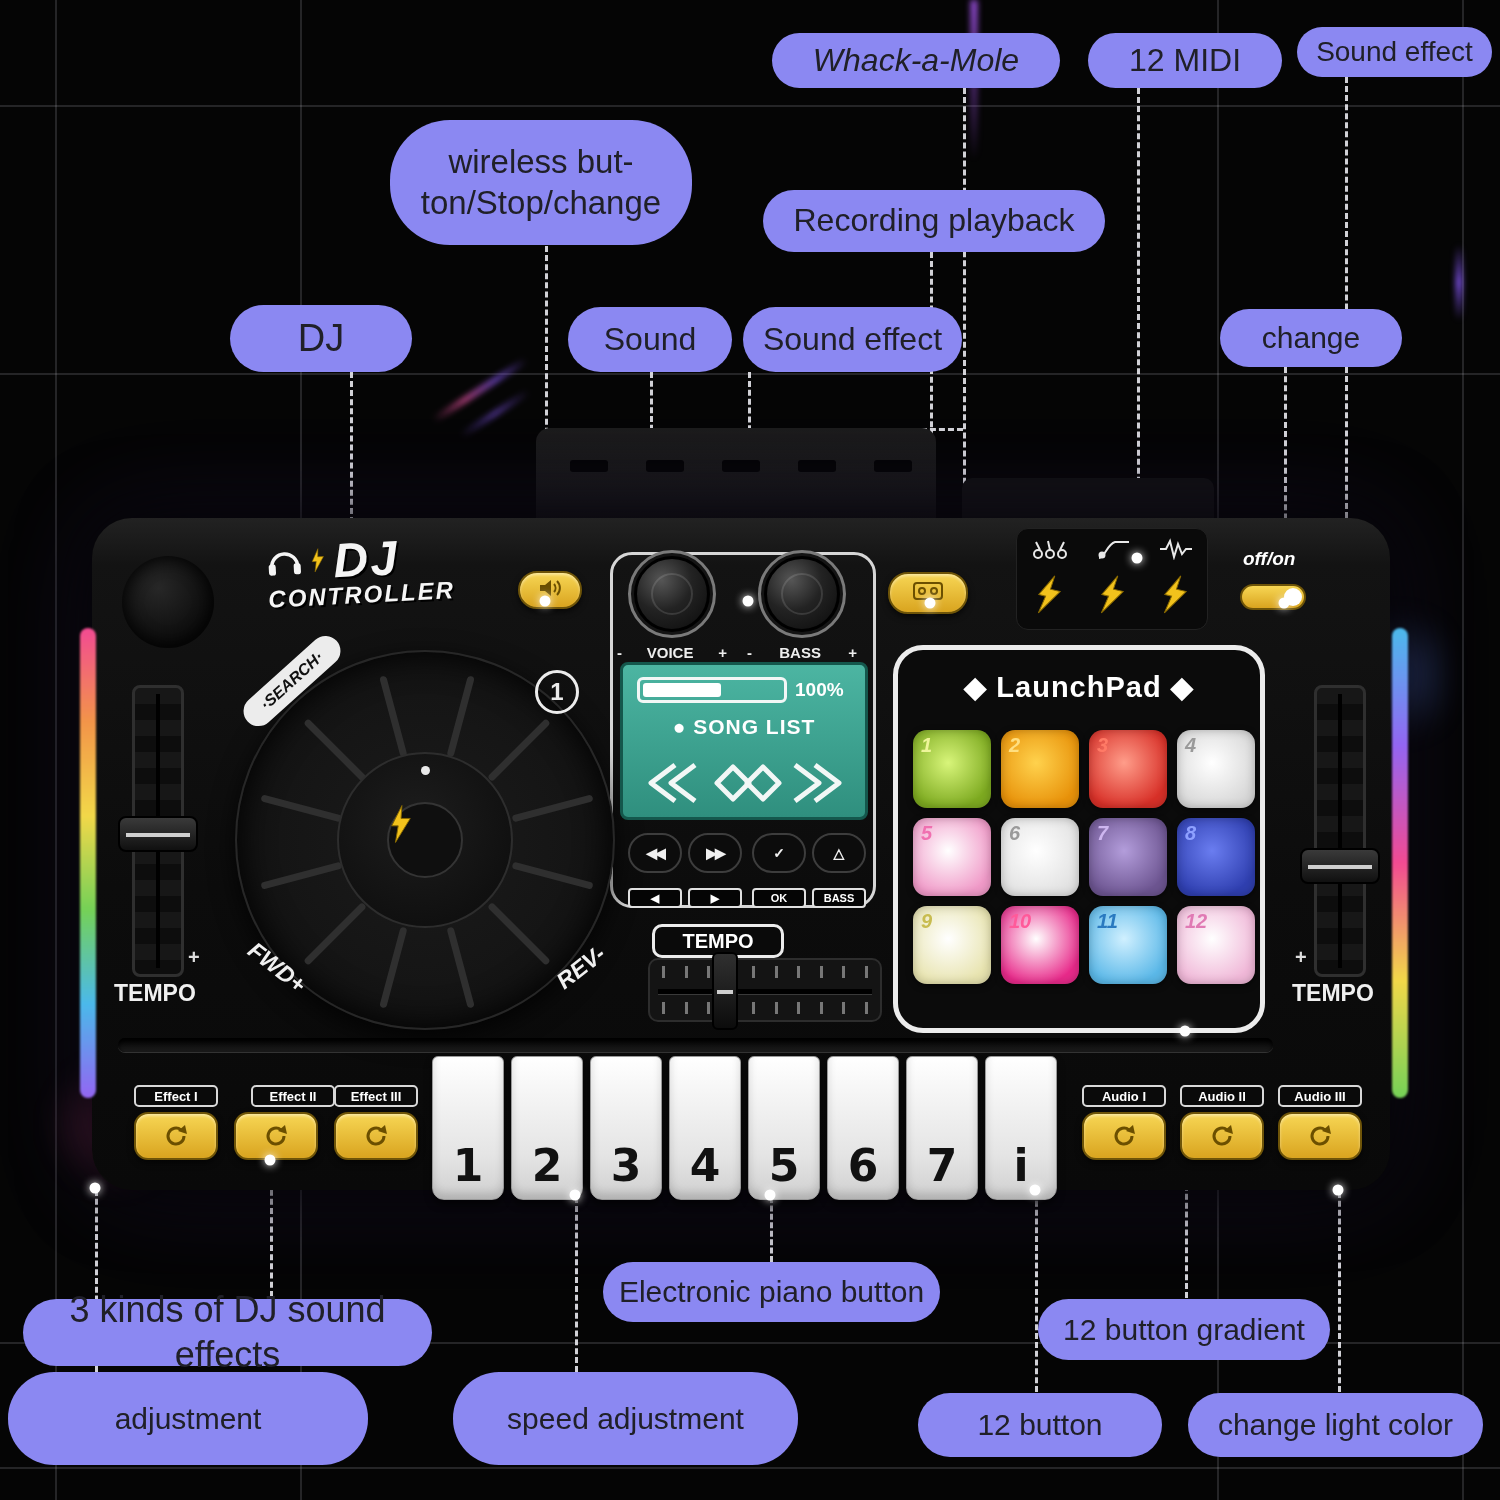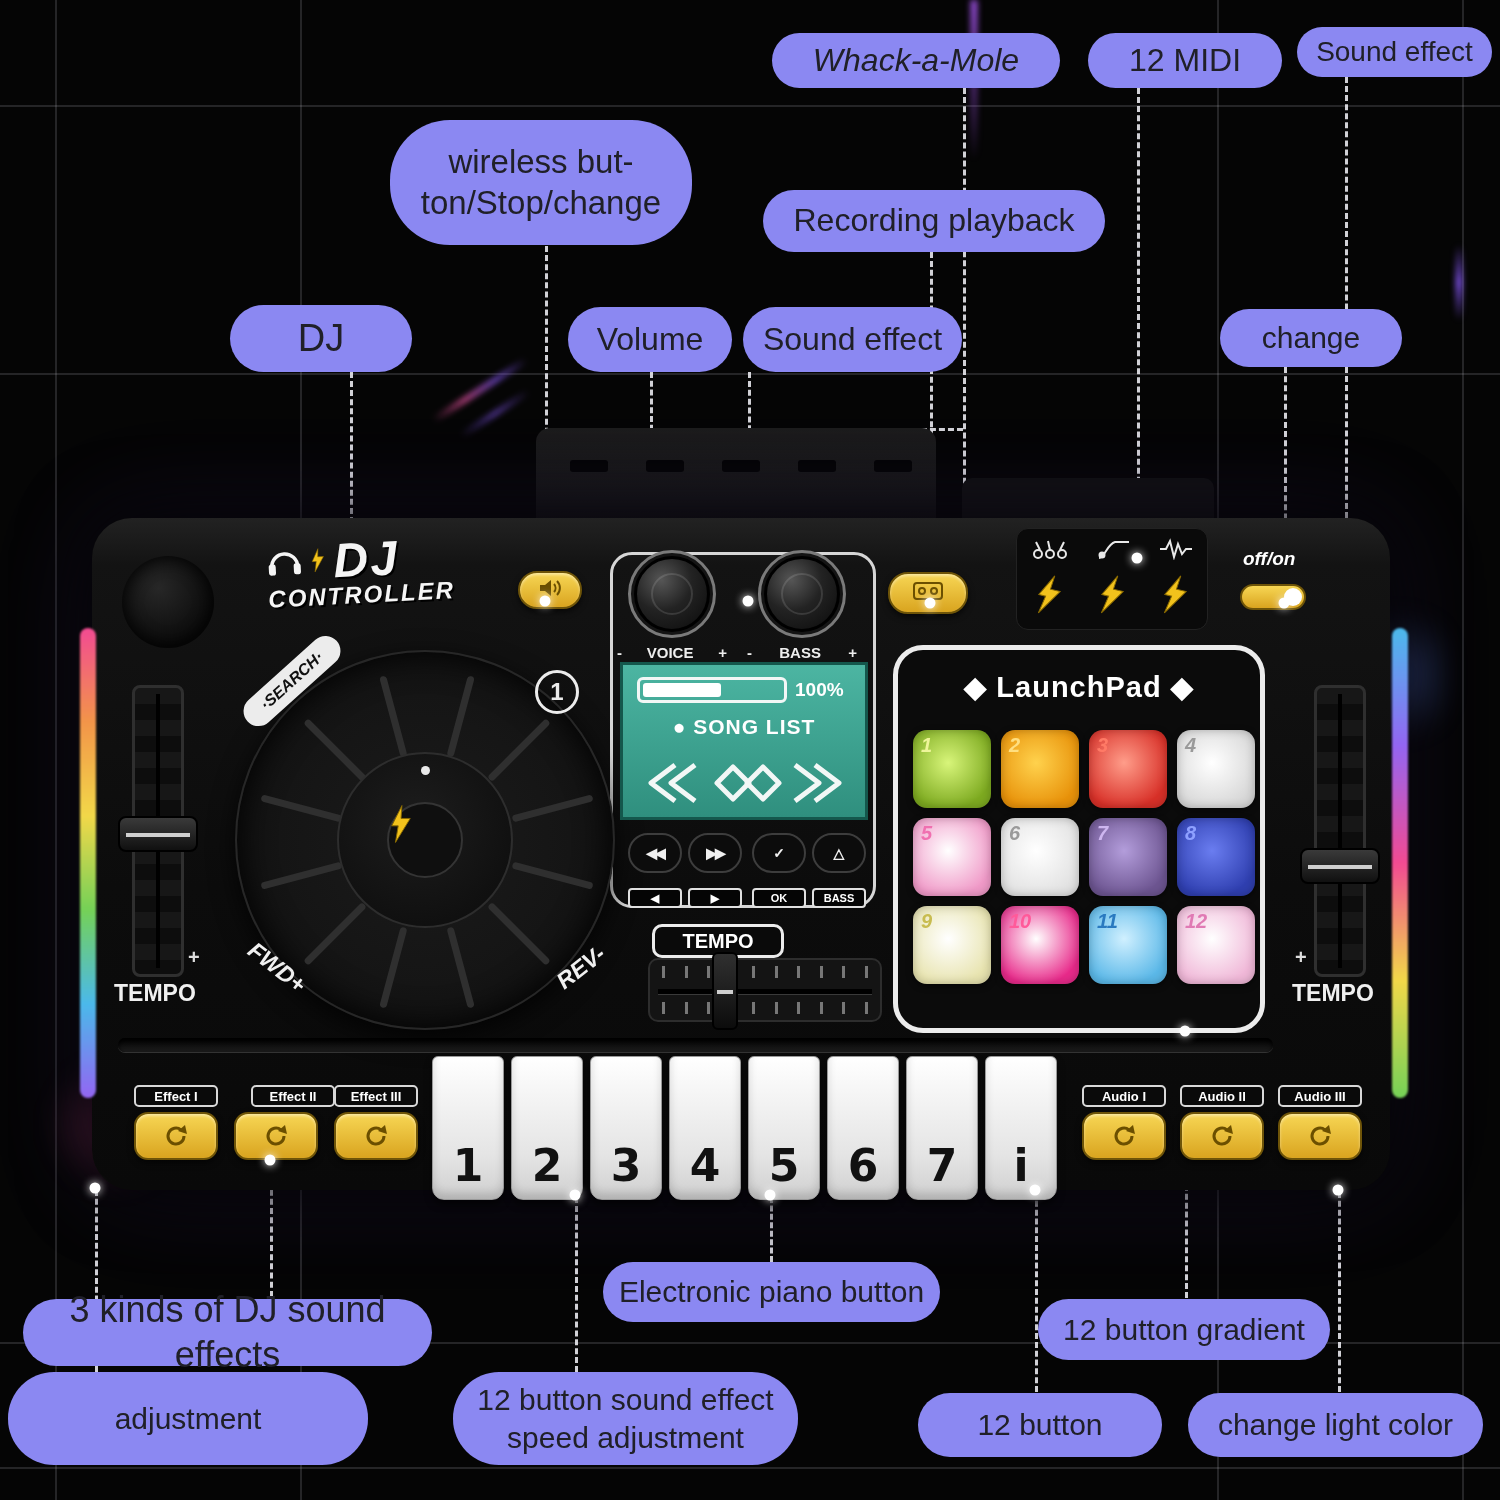--- a/index.html
+++ b/index.html
@@ -42,21 +42,21 @@
         display:flex;align-items:center;justify-content:center;}
   .module-outline{position:absolute;left:518px;top:34px;width:266px;height:356px;border:3px solid #d6d6d6;
                   border-radius:22px;}
   .kring{position:absolute;width:88px;height:88px;border-radius:50%;border:3px solid #7a7a7a;background:#141414;}
   .knob{position:absolute;width:76px;height:76px;border-radius:50%;border:3px solid #000;
         background:radial-gradient(circle at 35% 30%,#565656 0%,#232323 45%,#0a0a0a 100%);}
   .knob::after{content:"";position:absolute;left:14px;top:14px;right:14px;bottom:14px;border-radius:50%;
         border:2px solid rgba(255,255,255,.12);}
   .klabel{position:absolute;width:110px;display:flex;justify-content:space-between;color:#eee;
           font-size:15px;font-weight:bold;}
-  .screen{position:absolute;left:528px;top:144px;width:248px;height:158px;border:3px solid #14574c;border-radius:0;
+  .screen{position:absolute;left:528px;top:144px;width:248px;height:158px;border:3px solid #14574c;border-radius:8px;
           background:linear-gradient(180deg,#4cb5a2,#2f8f7e);}
   .progress{position:absolute;left:14px;top:12px;width:150px;height:26px;border:3px solid #f2f7f6;border-radius:6px;}
   .progress-fill{position:absolute;left:3px;top:3px;bottom:3px;width:54%;background:#fff;border-radius:3px;}
   .percent{position:absolute;left:172px;top:14px;color:#fff;font-weight:bold;font-size:19px;}
   .songlist{position:absolute;left:0;top:50px;width:100%;text-align:center;color:#fff;font-weight:900;
             font-size:21px;letter-spacing:1px;}
   .tbtn{position:absolute;width:54px;height:40px;border-radius:20px;background:#0c0c0c;border:2px solid #3d3d3d;
         color:#f0f0f0;display:flex;align-items:center;justify-content:center;font-size:14px;font-weight:bold;
         letter-spacing:-2px;}
   .tlabel{position:absolute;width:54px;height:20px;background:#050505;border:2px solid #e0e0e0;border-radius:4px;
@@ -510,42 +510,41 @@
     <span>wireless but-</span>
     <span>ton/Stop/change</span>
   </div>
   <div class="callout" style="left:763px;top:190px;width:342px;height:62px;font-size:32px;">
     <span>Recording playback</span>
   </div>
   <div class="callout" style="left:230px;top:305px;width:182px;height:67px;font-size:38px;">
     <span>DJ</span>
   </div>
   <div class="callout" style="left:568px;top:307px;width:164px;height:65px;font-size:32px;">
-    <span>Volume</span>
+    <span>Sound</span>
   </div>
   <div class="callout" style="left:743px;top:307px;width:219px;height:65px;font-size:32px;">
     <span>Sound effect</span>
   </div>
   <div class="callout" style="left:603px;top:1262px;width:337px;height:60px;font-size:30px;">
     <span>Electronic piano button</span>
   </div>
   <div class="callout" style="left:1220px;top:309px;width:182px;height:58px;font-size:30px;">
     <span>change</span>
   </div>
   <div class="callout" style="left:23px;top:1299px;width:409px;height:67px;font-size:36px;">
     <span>3 kinds of DJ sound effects</span>
   </div>
   <div class="callout" style="left:1038px;top:1299px;width:292px;height:61px;font-size:30px;">
     <span>12 button gradient</span>
   </div>
   <div class="callout rect" style="left:8px;top:1372px;width:360px;height:93px;font-size:30px;">
     <span>adjustment</span>
   </div>
   <div class="callout rect" style="left:453px;top:1372px;width:345px;height:93px;font-size:30px;">
-    <span>12 button sound effect</span>
     <span>speed adjustment</span>
   </div>
   <div class="callout" style="left:918px;top:1393px;width:244px;height:64px;font-size:30px;">
     <span>12 button</span>
   </div>
   <div class="callout" style="left:1188px;top:1393px;width:295px;height:64px;font-size:30px;">
     <span>change light color</span>
   </div>
 
 </div>

